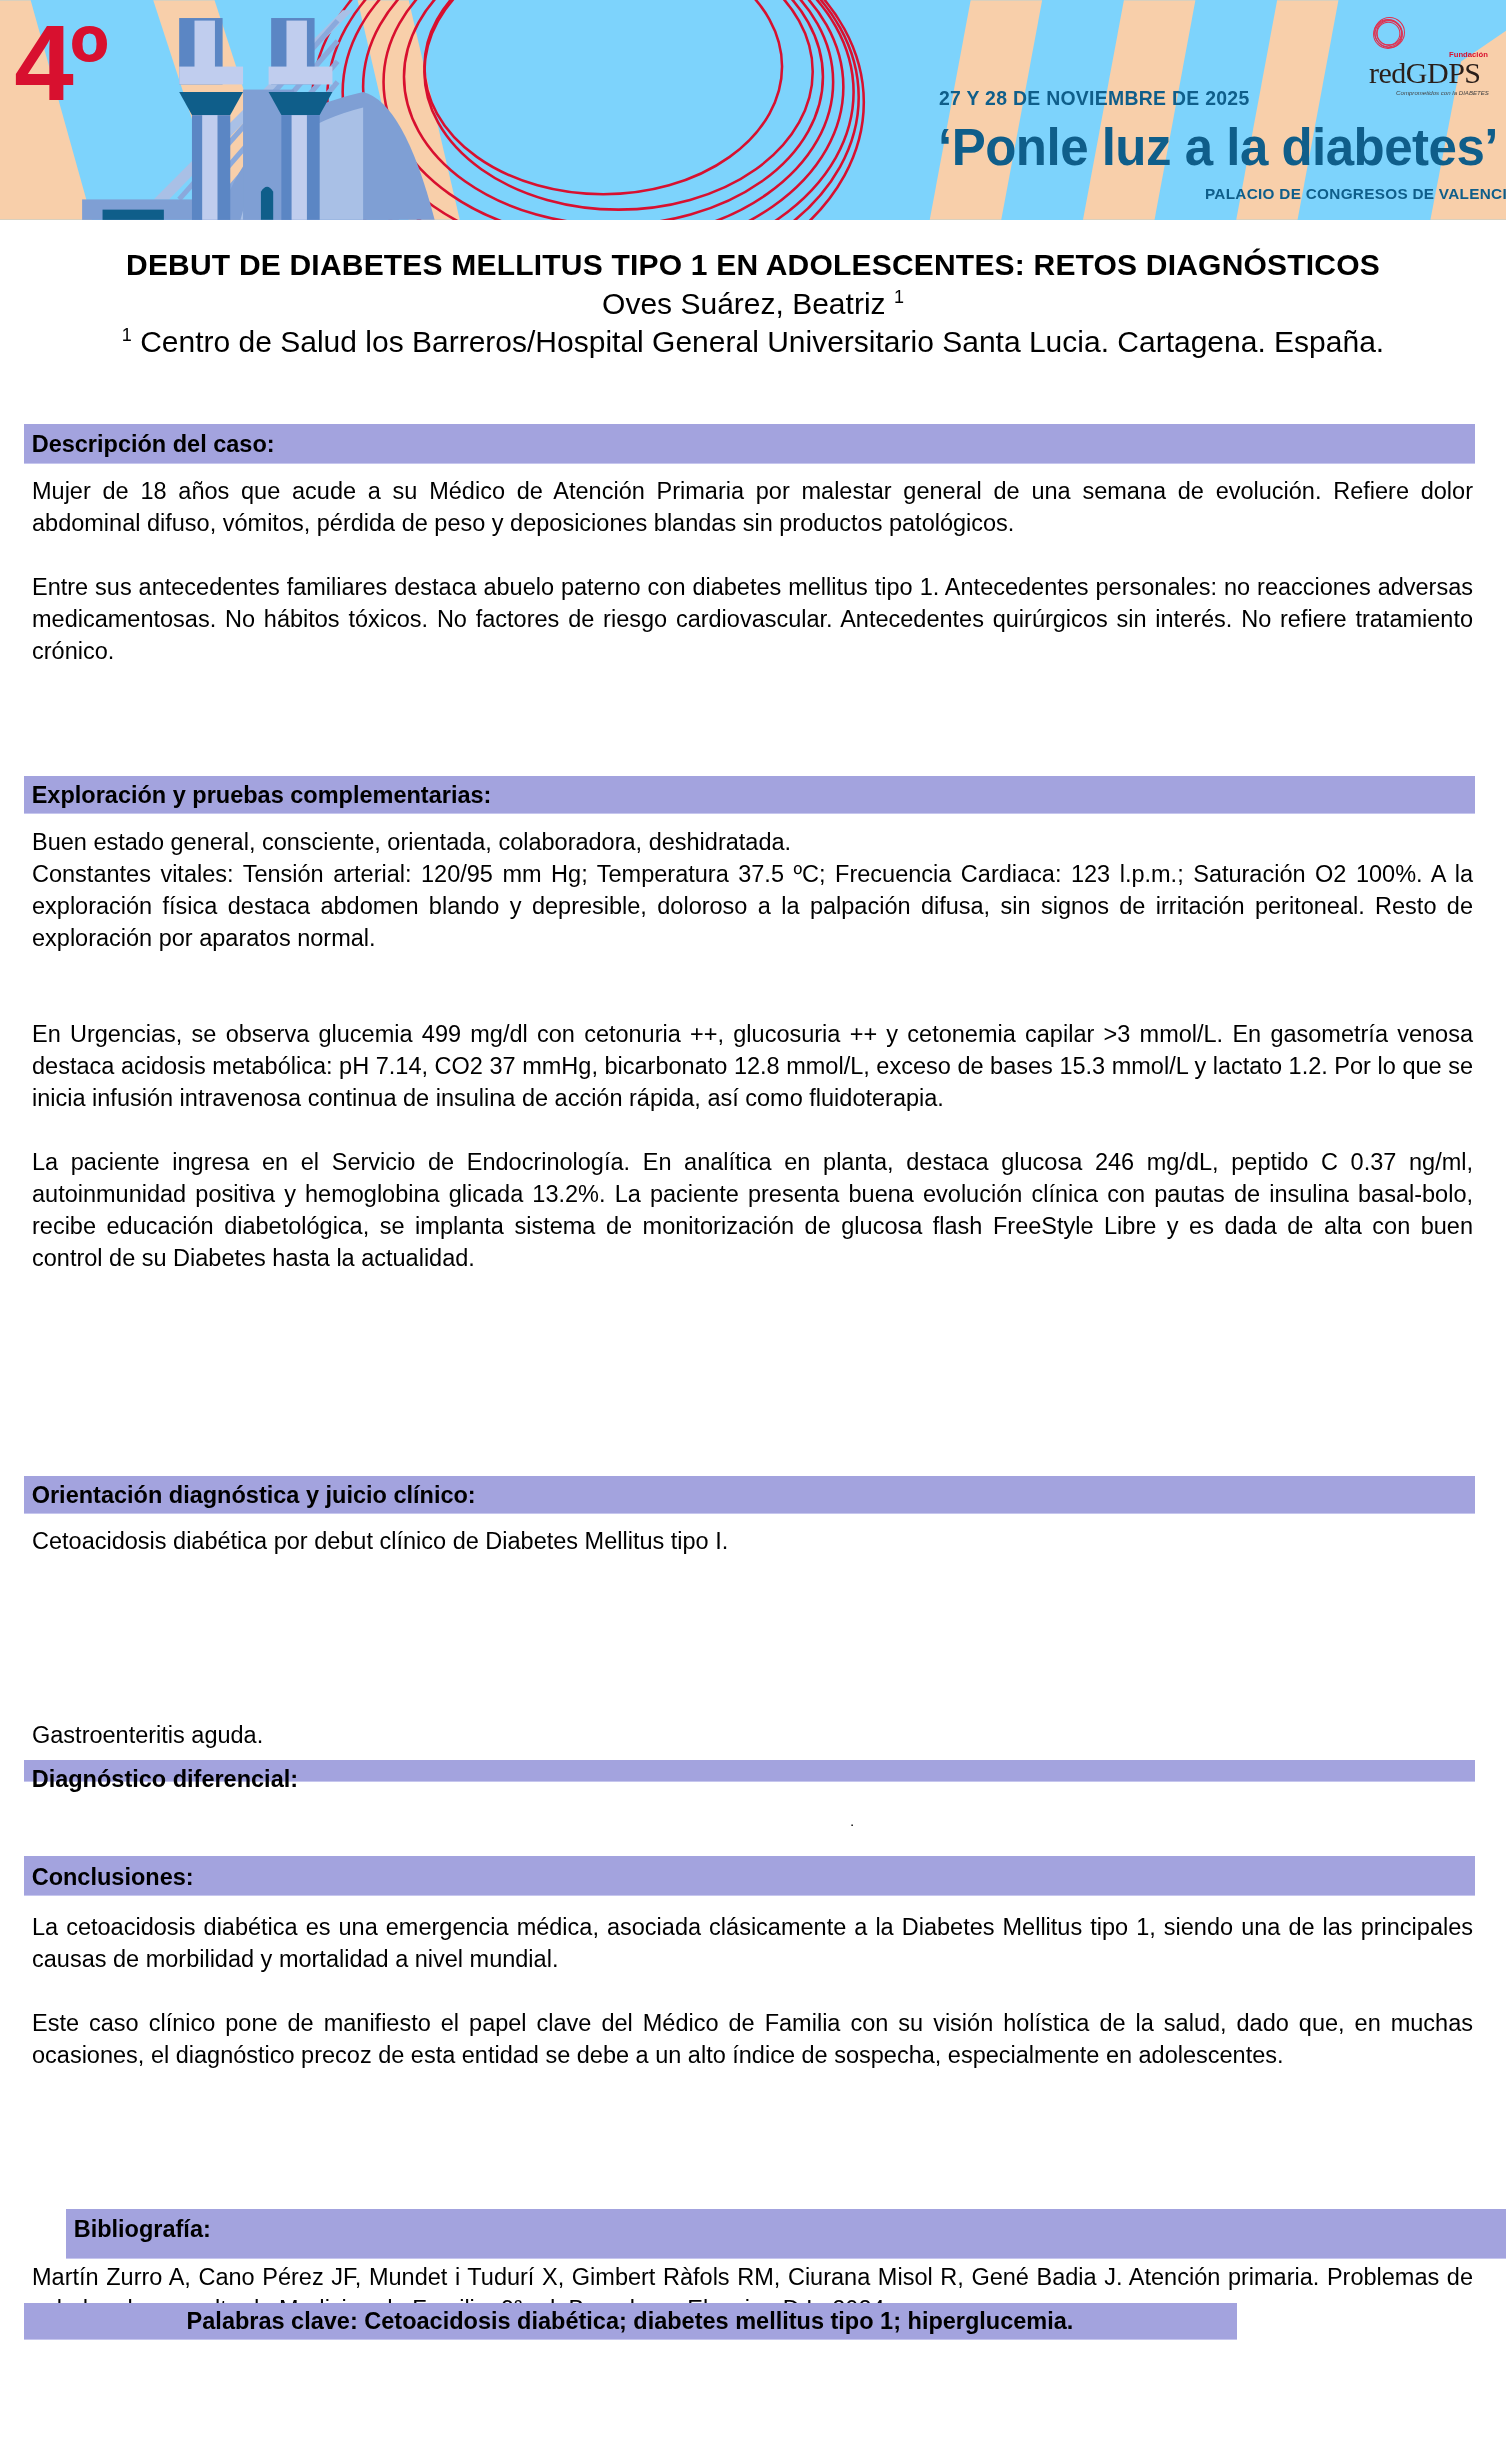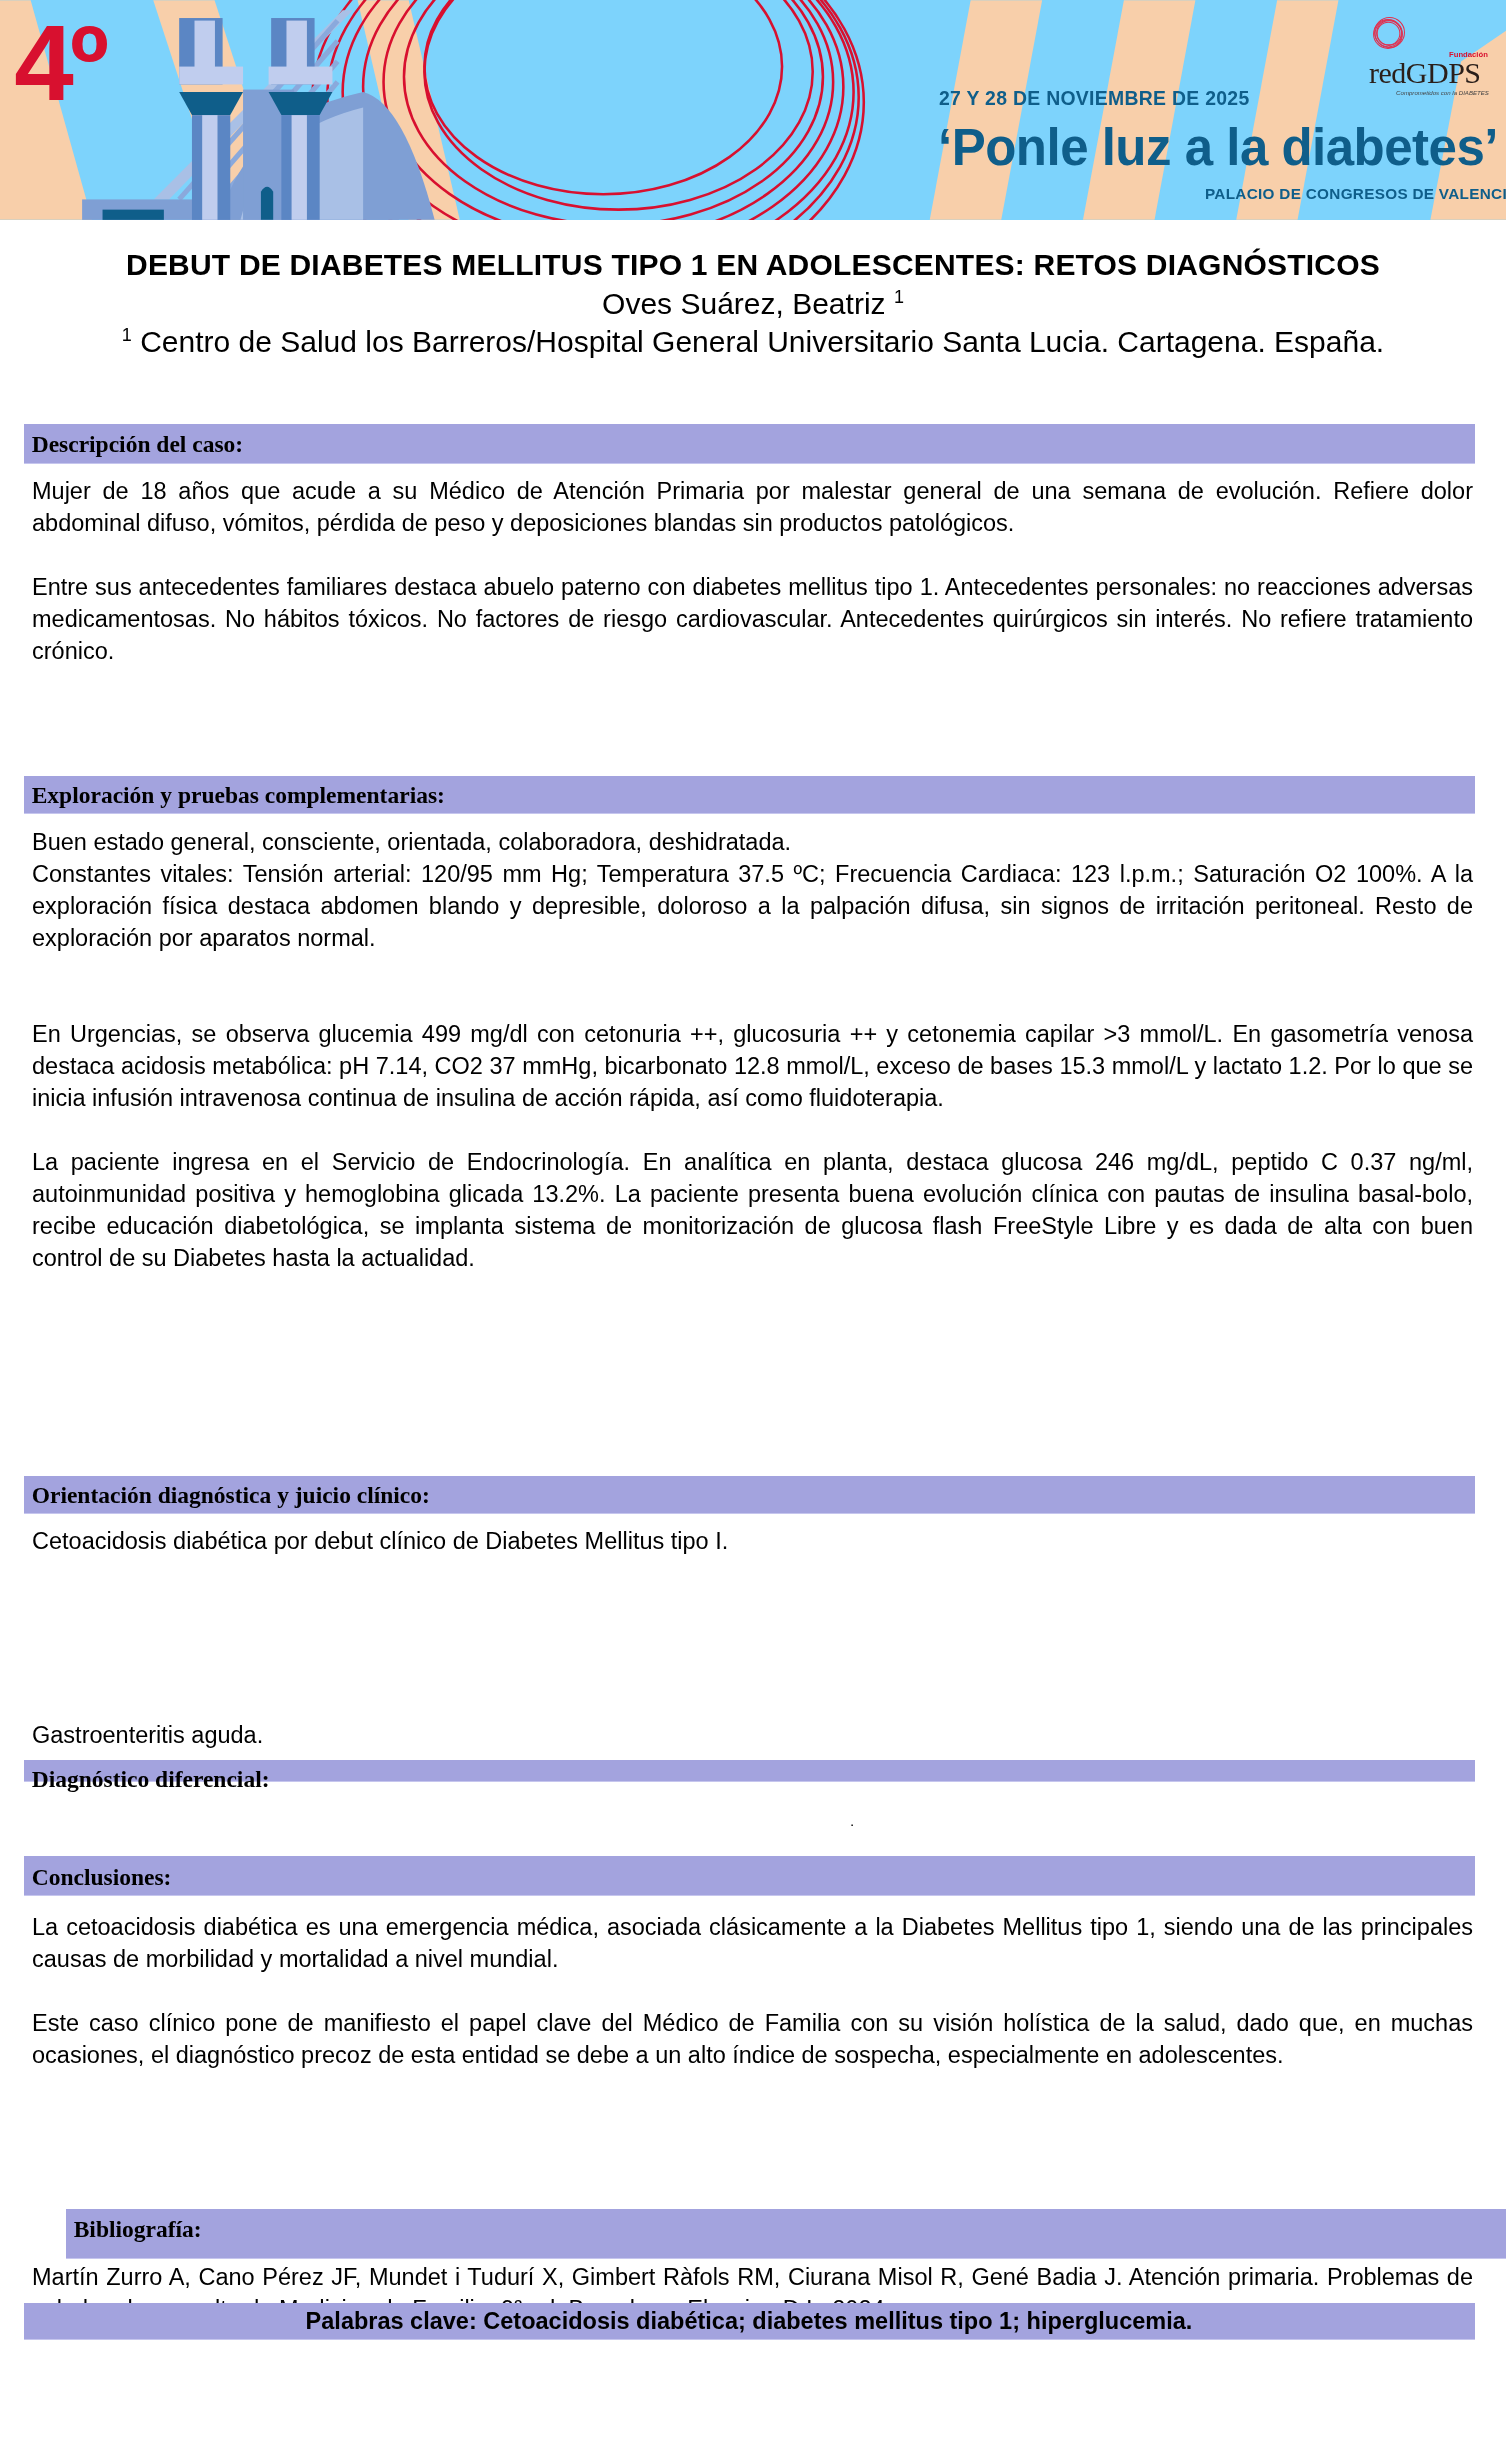--- a/index.html
+++ b/index.html
@@ -41,30 +41,30 @@
   .title { position: absolute; left: 0; width: 1506px; text-align: center; top: 248px;
            font-size: 30px; font-weight: bold; letter-spacing: 0.2px; }
   .author { position: absolute; left: 0; width: 1506px; text-align: center; top: 287px;
             font-size: 30px; }
   .affil { position: absolute; left: 0; width: 1506px; text-align: center; top: 325px;
            font-size: 30px; }
   sup { font-size: 0.6em; vertical-align: 0.6em; line-height: 0; }
 
   
   .section-header { position: absolute; left: 23.5px; width: 1451px; background: #a3a3de;
-                    border-bottom: 1.5px solid #c6c6ee; box-sizing: border-box; font-family: Liberation Serif, serif; }
+                    border-bottom: 1.5px solid #c6c6ee; box-sizing: border-box; }
   .section-header span { position: absolute; left: 8.2px; font-size: 23.5px; font-weight: bold; }
   .body-text { position: absolute; left: 32px; width: 1441px; font-size: 23.5px; line-height: 32px;
                text-align: justify; }
   .body-text p { margin: 0; }
   .gap { height: 32px; }
 
   .stray-dot { position: absolute; left: 850px; top: 1812px; font-size: 15.3px; }
 
-  .keywords { position: absolute; left: 23.5px; width: 1451px; background: #a3a3de; top: 2303px; height: 37px;
+  .keywords { position: absolute; left: 23.5px; width: 1213px; background: #a3a3de; top: 2303px; height: 37px;
               border-bottom: 1.5px solid #c6c6ee; box-sizing: border-box; text-align: center; }
   .keywords span { font-size: 23.5px; font-weight: bold; line-height: 36px; }
 </style>
 </head>
 <body>
 
 <div class="banner">
   <svg class="banner-stripes" width="1506" height="220" viewBox="0 0 2948 430">
     <polygon points="0,0 60,0 180,430 0,430" fill="#f8cfaa"></polygon>
     <polygon points="300,0 420,0 560,430 440,430" fill="#f8cfaa"></polygon>

